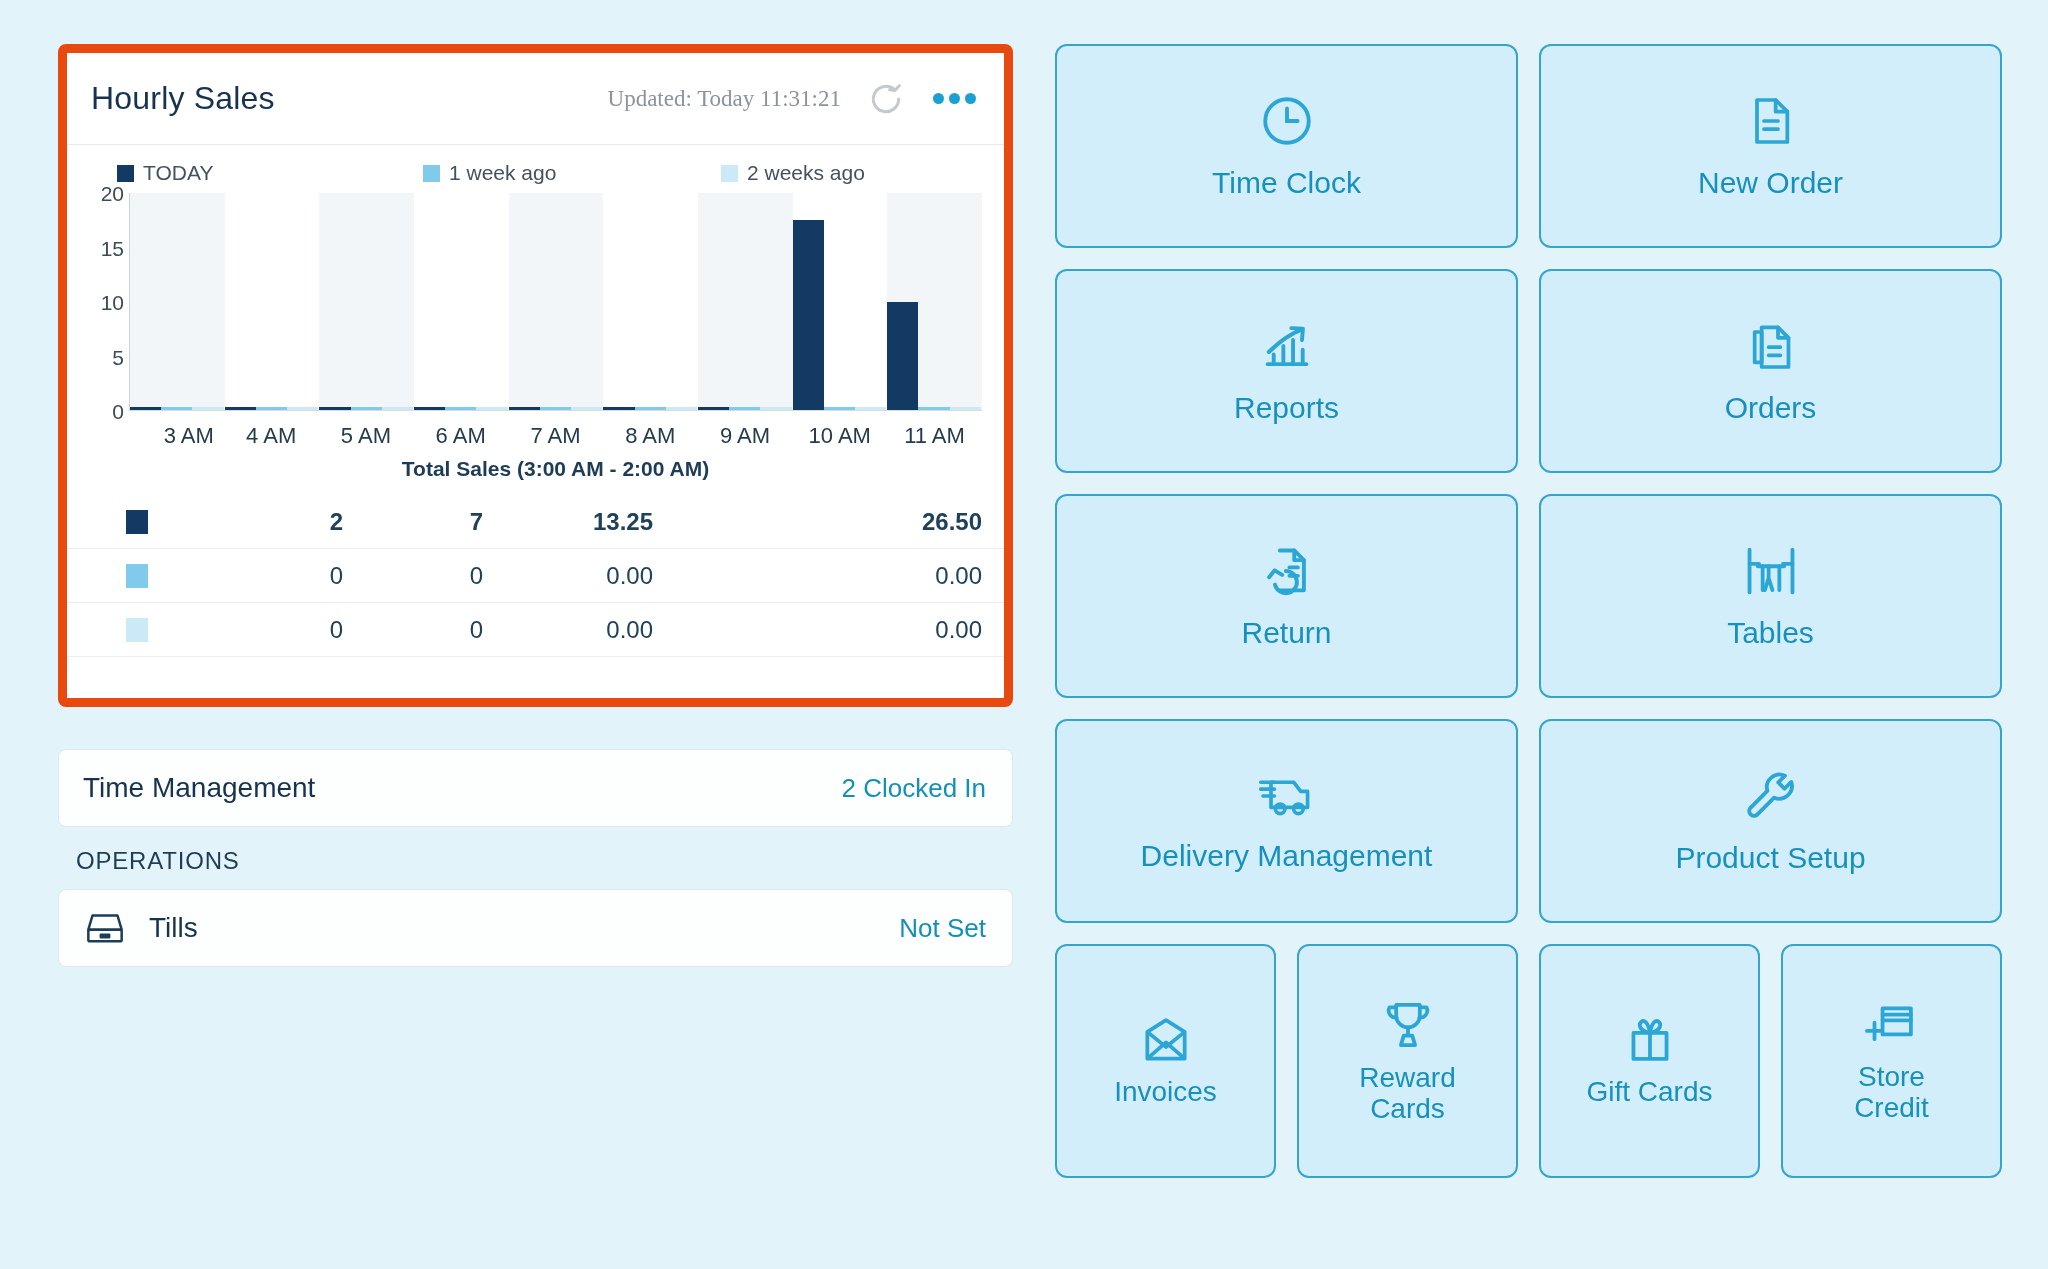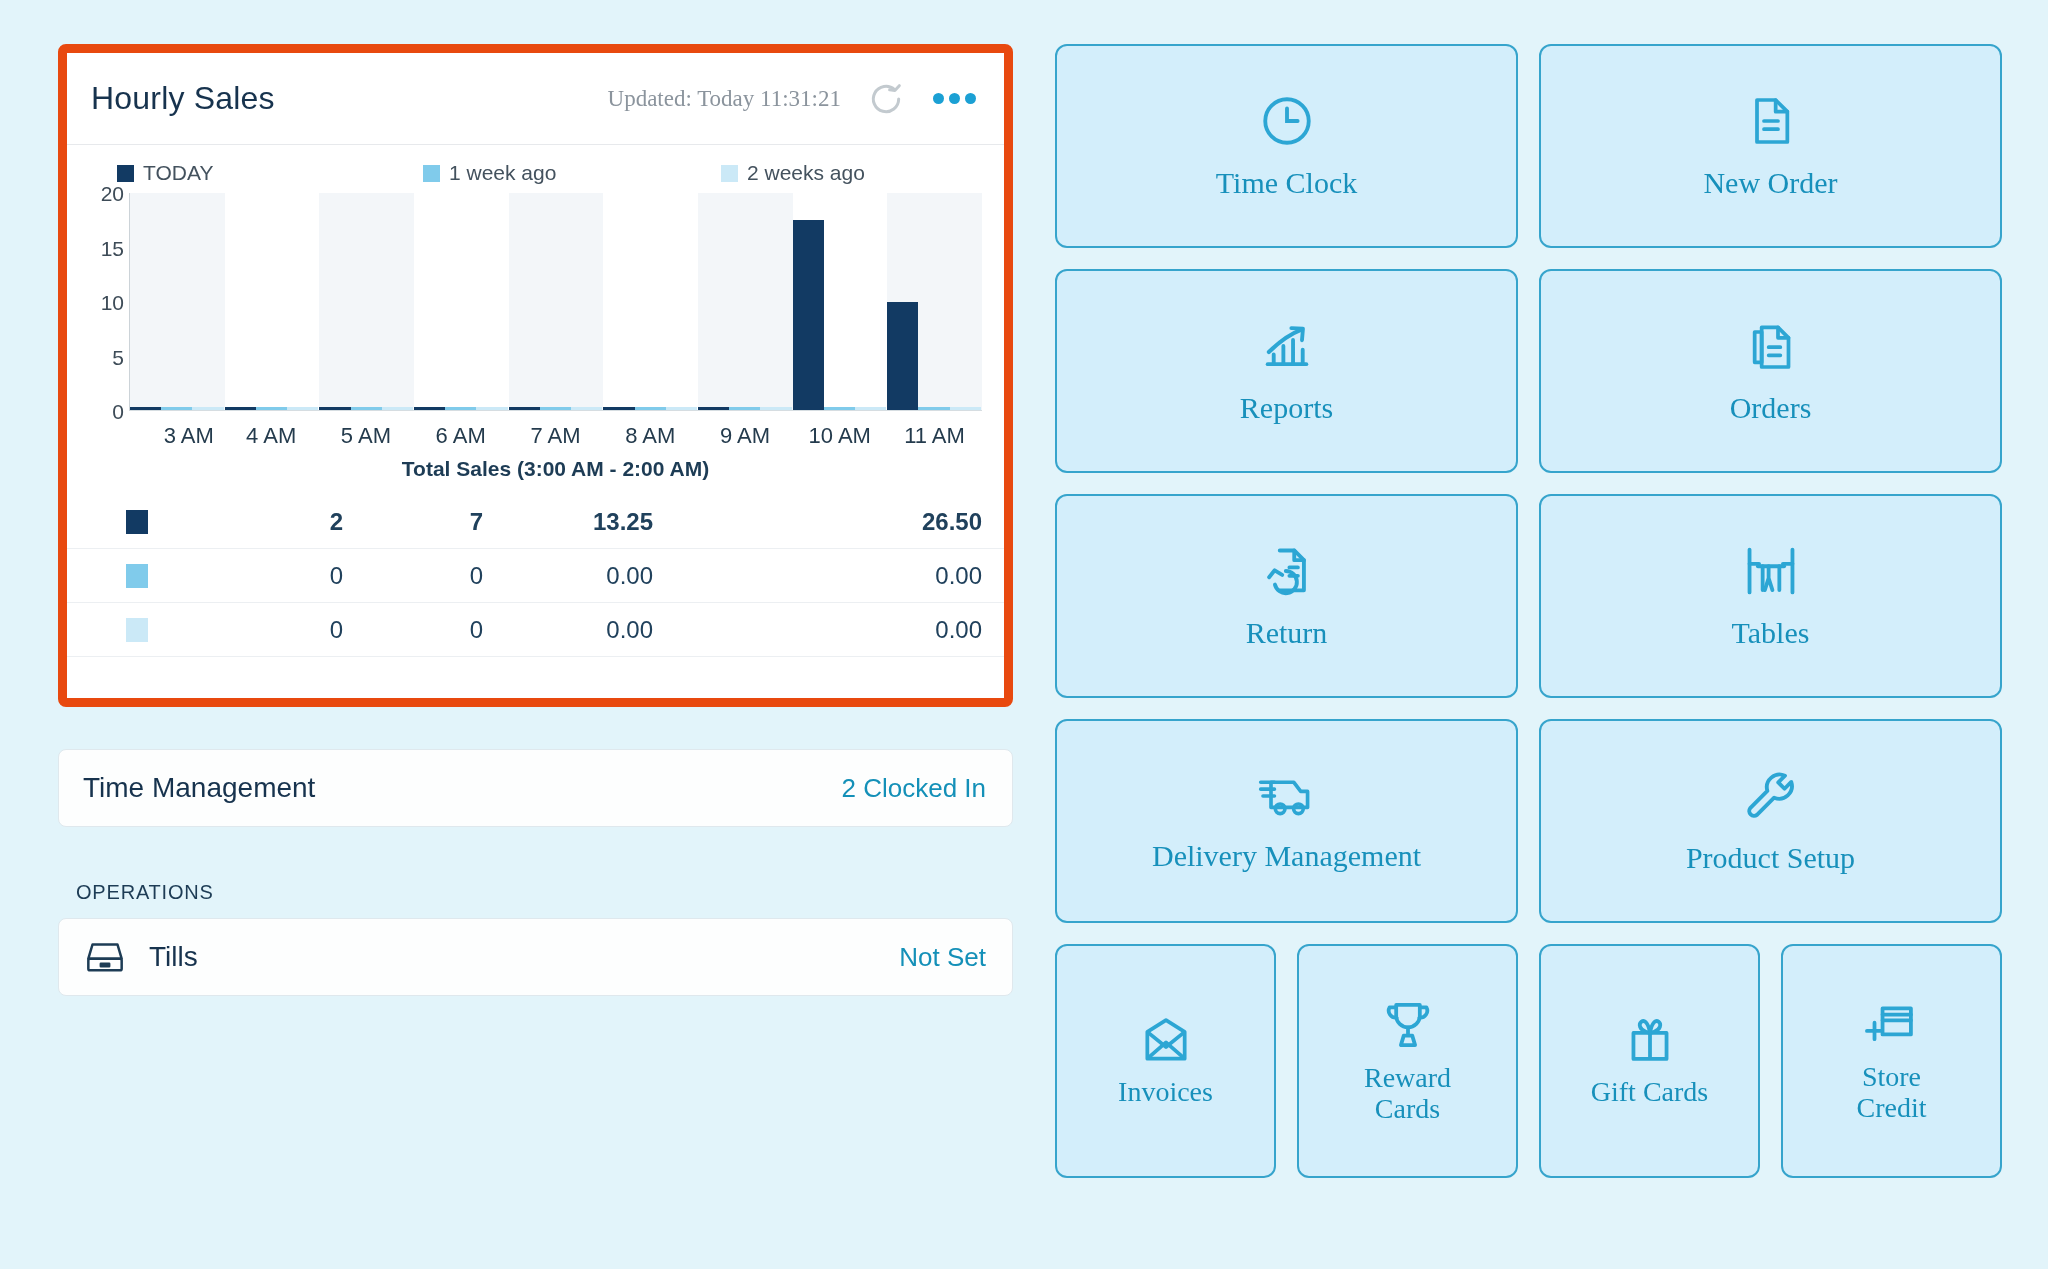--- a/index.html
+++ b/index.html
@@ -132,33 +132,33 @@
     border: 1px solid #dfe8ed;
     border-radius: 8px;
     height: 78px;
     display: flex; align-items: center;
     padding: 0 26px 0 24px;
     margin-top: 42px;
   }
   .panel-title { font-size: 28px; color: #17334e; }
   .panel-value { margin-left: auto; font-size: 26px; color: #1490b8; }
   .section-label {
-    font-size: 20px; color: #1d3c55; letter-spacing: .8px;
-    margin: 54px 0 14px 18px;
+    font-size: 24px; color: #1d3c55; letter-spacing: .8px;
+    margin: 20px 0 14px 18px;
   }
   .till-icon { margin-right: 22px; display: flex; align-items: center; }
 
   
   #right-col {
     flex: 1 1 auto;
     display: flex; flex-direction: column;
     gap: 21px;
     padding-right: 10px;
   }
-  .tile-row { display: flex; gap: 21px; font-family: Liberation Serif, serif; }
+  .tile-row { display: flex; gap: 21px; }
   .tile {
     flex: 1 1 0;
     background: #d3eefb;
     border: 2px solid #36a4cc;
     border-radius: 12px;
     display: flex; flex-direction: column;
     align-items: center; justify-content: center;
     gap: 16px;
     cursor: pointer;
   }

